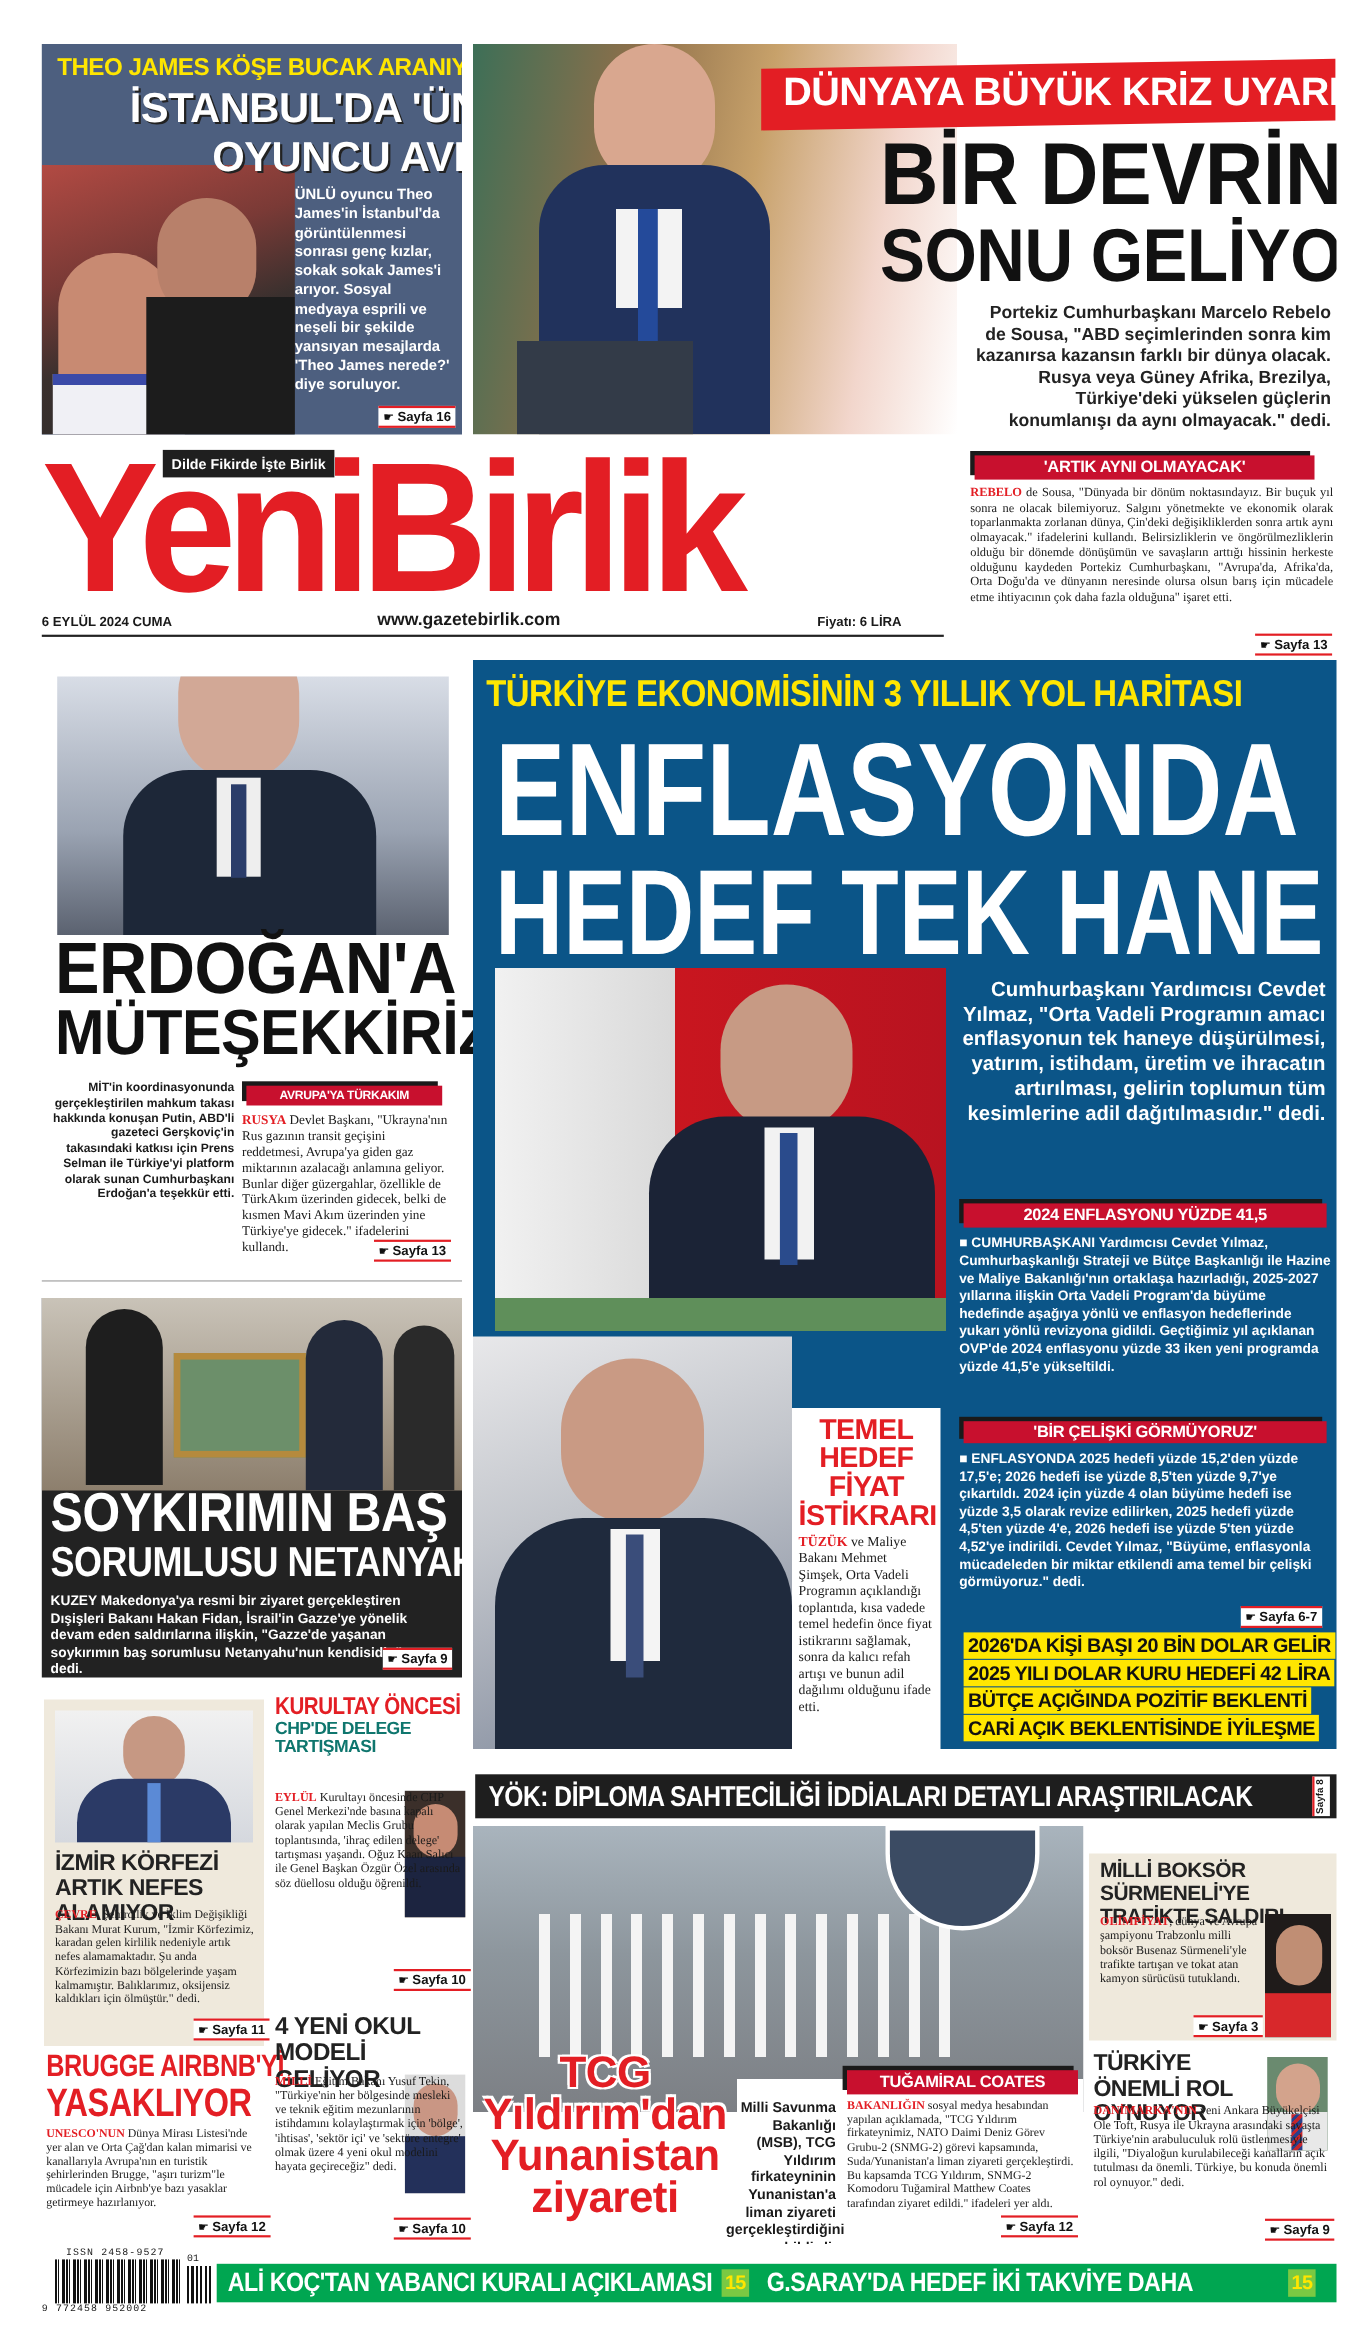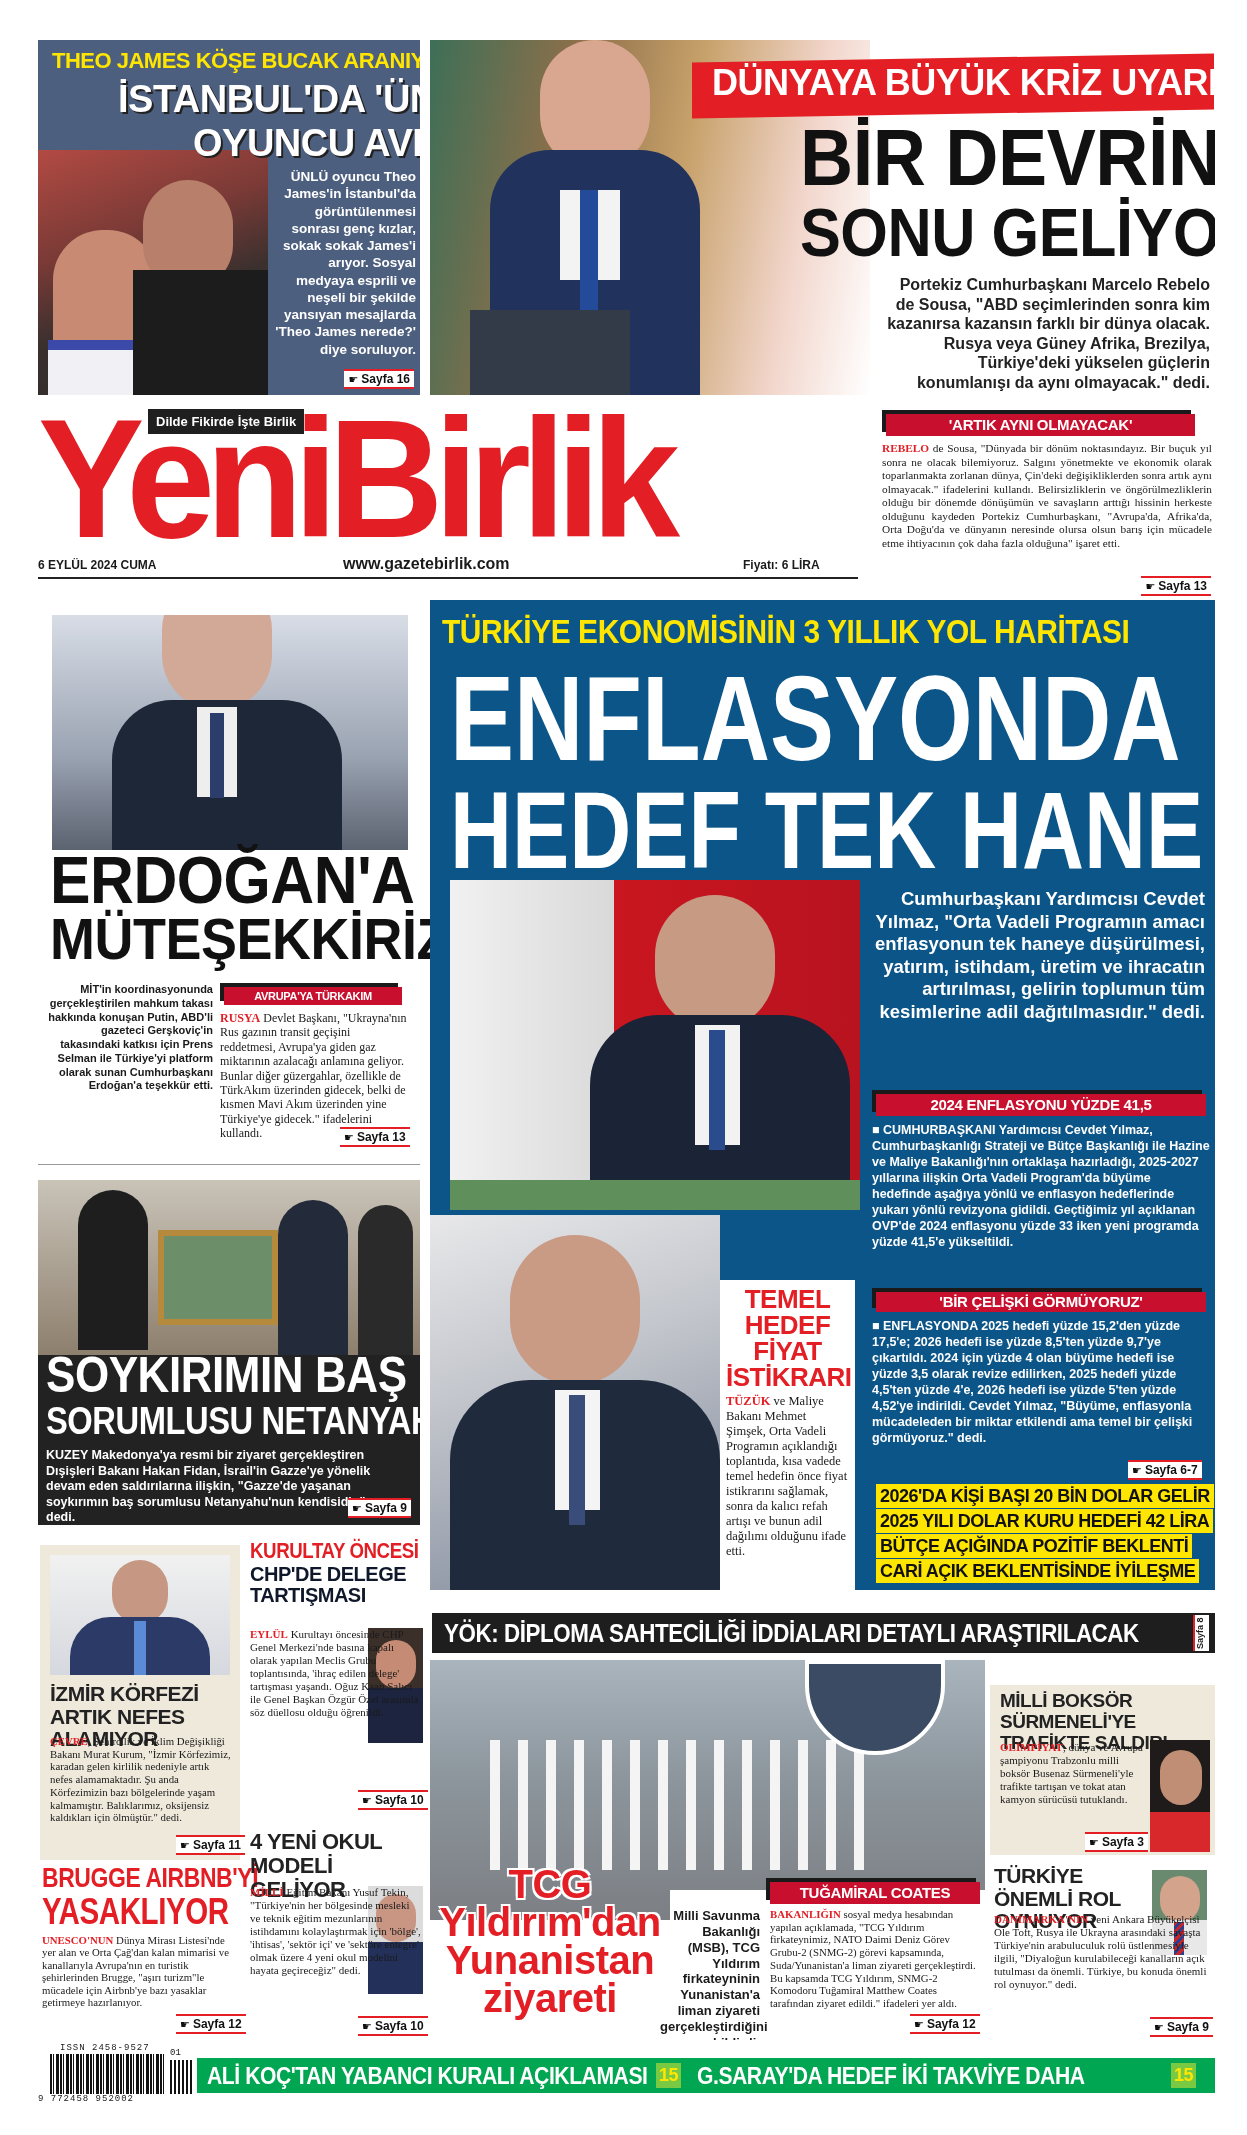--- a/index.html
+++ b/index.html
@@ -20,21 +20,21 @@
 <div class="abs" style="left:38px;top:40px;width:382px;height:355px;background:#4d5f7f;overflow:hidden">
   <div class="abs photo" style="left:0;top:110px;width:230px;height:245px;background:linear-gradient(160deg,#b24a43 0%,#7a3a36 35%,#3a302e 60%,#2a2a2a 100%)">
     <div class="abs" style="left:15px;top:80px;width:105px;height:165px;border-radius:50px 50px 0 0;background:#c88a72"></div>
     <div class="abs" style="left:10px;top:190px;width:120px;height:60px;background:#f0f0f5;border-top:10px solid #3b4aa8"></div>
     <div class="abs" style="left:105px;top:30px;width:90px;height:110px;border-radius:45px;background:#b8806a"></div>
     <div class="abs" style="left:95px;top:120px;width:135px;height:130px;background:#1c1c1c"></div>
   </div>
   <div class="abs cond" style="left:14px;top:8px;color:#ffe600;font-size:22px;white-space:nowrap">THEO JAMES KÖŞE BUCAK ARANIYOR</div>
   <div class="abs cond" style="left:80px;top:38px;color:#fff;font-size:38px;white-space:nowrap;text-shadow:2px 2px 0 #222">İSTANBUL'DA 'ÜNLÜ</div>
   <div class="abs cond" style="left:155px;top:82px;color:#fff;font-size:38px;white-space:nowrap;text-shadow:2px 2px 0 #222">OYUNCU AVI'</div>
-  <p class="abs" style="left:230px;top:128px;width:148px;color:#fff;font-size:13.5px;font-weight:bold;text-align:right;line-height:1.28">ÜNLÜ oyuncu Theo James'in İstanbul'da görüntülenmesi sonrası genç kızlar, sokak sokak James'i arıyor. Sosyal medyaya esprili ve neşeli bir şekilde yansıyan mesajlarda 'Theo James nerede?' diye soruluyor.</p>
+  <p class="abs" style="left:230px;top:128px;width:148px;color:#fff;font-size:13.5px;font-weight:bold;line-height:1.28">ÜNLÜ oyuncu Theo James'in İstanbul'da görüntülenmesi sonrası genç kızlar, sokak sokak James'i arıyor. Sosyal medyaya esprili ve neşeli bir şekilde yansıyan mesajlarda 'Theo James nerede?' diye soruluyor.</p>
   <div class="abs sayfa" style="right:6px;bottom:6px"><span class="hand">☛</span><span>Sayfa 16</span></div>
 </div>
 
 <div class="abs" style="left:430px;top:40px;width:785px;height:355px;overflow:hidden">
   <div class="abs photo" style="left:0;top:0;width:440px;height:355px;background:linear-gradient(100deg,#3d6f57 0%,#8e6f4a 30%,#c7a16a 55%,#f2d6cc 80%,#fff 100%)">
     <div class="abs" style="left:110px;top:0;width:110px;height:130px;border-radius:55px;background:#d9a78f"></div>
     <div class="abs" style="left:60px;top:110px;width:210px;height:245px;background:#21325c;border-radius:60px 60px 0 0"></div>
     <div class="abs" style="left:130px;top:150px;width:60px;height:90px;background:#f3f3f3"></div>
     <div class="abs" style="left:150px;top:150px;width:18px;height:120px;background:#244a9a"></div>
     <div class="abs" style="left:40px;top:270px;width:160px;height:85px;background:#333b48"></div>
@@ -158,21 +158,21 @@
 
 <div class="abs" style="left:40px;top:1862px;width:200px;height:175px">
   <div class="abs cond" style="left:2px;top:2px;color:#e31e24;font-size:28px;white-space:nowrap;line-height:1;transform:scaleX(0.82)">BRUGGE AIRBNB'Yİ</div>
   <div class="abs cond" style="left:2px;top:32px;color:#e31e24;font-size:36px;white-space:nowrap;line-height:1;transform:scaleX(0.82)">YASAKLIYOR</div>
   <p class="abs serif" style="left:2px;top:72px;width:196px;font-size:10.8px;line-height:1.15"><span class="kicker">UNESCO'NUN</span><span> Dünya Mirası Listesi'nde yer alan ve Orta Çağ'dan kalan mimarisi ve kanallarıyla Avrupa'nın en turistik şehirlerinden Brugge, "aşırı turizm"le mücadele için Airbnb'ye bazı yasaklar getirmeye hazırlanıyor.</span></p>
   <div class="abs sayfa" style="left:136px;top:152px"><span class="hand">☛</span><span>Sayfa 12</span></div>
 </div>
 
 <div class="abs" style="left:250px;top:1540px;width:170px;height:290px">
   <div class="abs cond" style="left:0;top:0;color:#e31e24;font-size:22px;white-space:nowrap;line-height:1;transform:scaleX(0.85)">KURULTAY ÖNCESİ</div>
-  <div class="abs cond" style="left:0;top:24px;width:175px;font-size:20px;line-height:1.05;color:#0f172a">CHP'DE DELEGE TARTIŞMASI</div>
+  <div class="abs cond" style="left:0;top:24px;width:175px;font-size:16px;line-height:1.05;color:#0f766e">CHP'DE DELEGE TARTIŞMASI</div>
   <div class="abs photo" style="left:118px;top:88px;width:55px;height:115px;background:#3b2f2a">
     <div class="abs" style="left:8px;top:12px;width:40px;height:48px;border-radius:20px;background:#c68b74"></div>
     <div class="abs" style="left:0;top:60px;width:55px;height:55px;background:#1c2440"></div>
   </div>
   <p class="abs serif" style="left:0;top:88px;width:172px;font-size:11px;line-height:1.18;text-indent:0"><span class="kicker">EYLÜL</span><span> Kurultayı öncesinde CHP Genel Merkezi'nde basına kapalı olarak yapılan Meclis Grubu toplantısında, 'ihraç edilen delege' tartışması yaşandı. Oğuz Kaan Salıcı ile Genel Başkan Özgür Özel arasında söz düellosu olduğu öğrenildi.</span></p>
   <div class="abs sayfa" style="left:108px;top:250px"><span class="hand">☛</span><span>Sayfa 10</span></div>
 </div>
 
 <div class="abs" style="left:250px;top:1830px;width:170px;height:210px">
   <div class="abs cond" style="left:0;top:0;width:175px;font-size:22px;line-height:1.1;color:#222">4 YENİ OKUL MODELİ GELİYOR</div>

